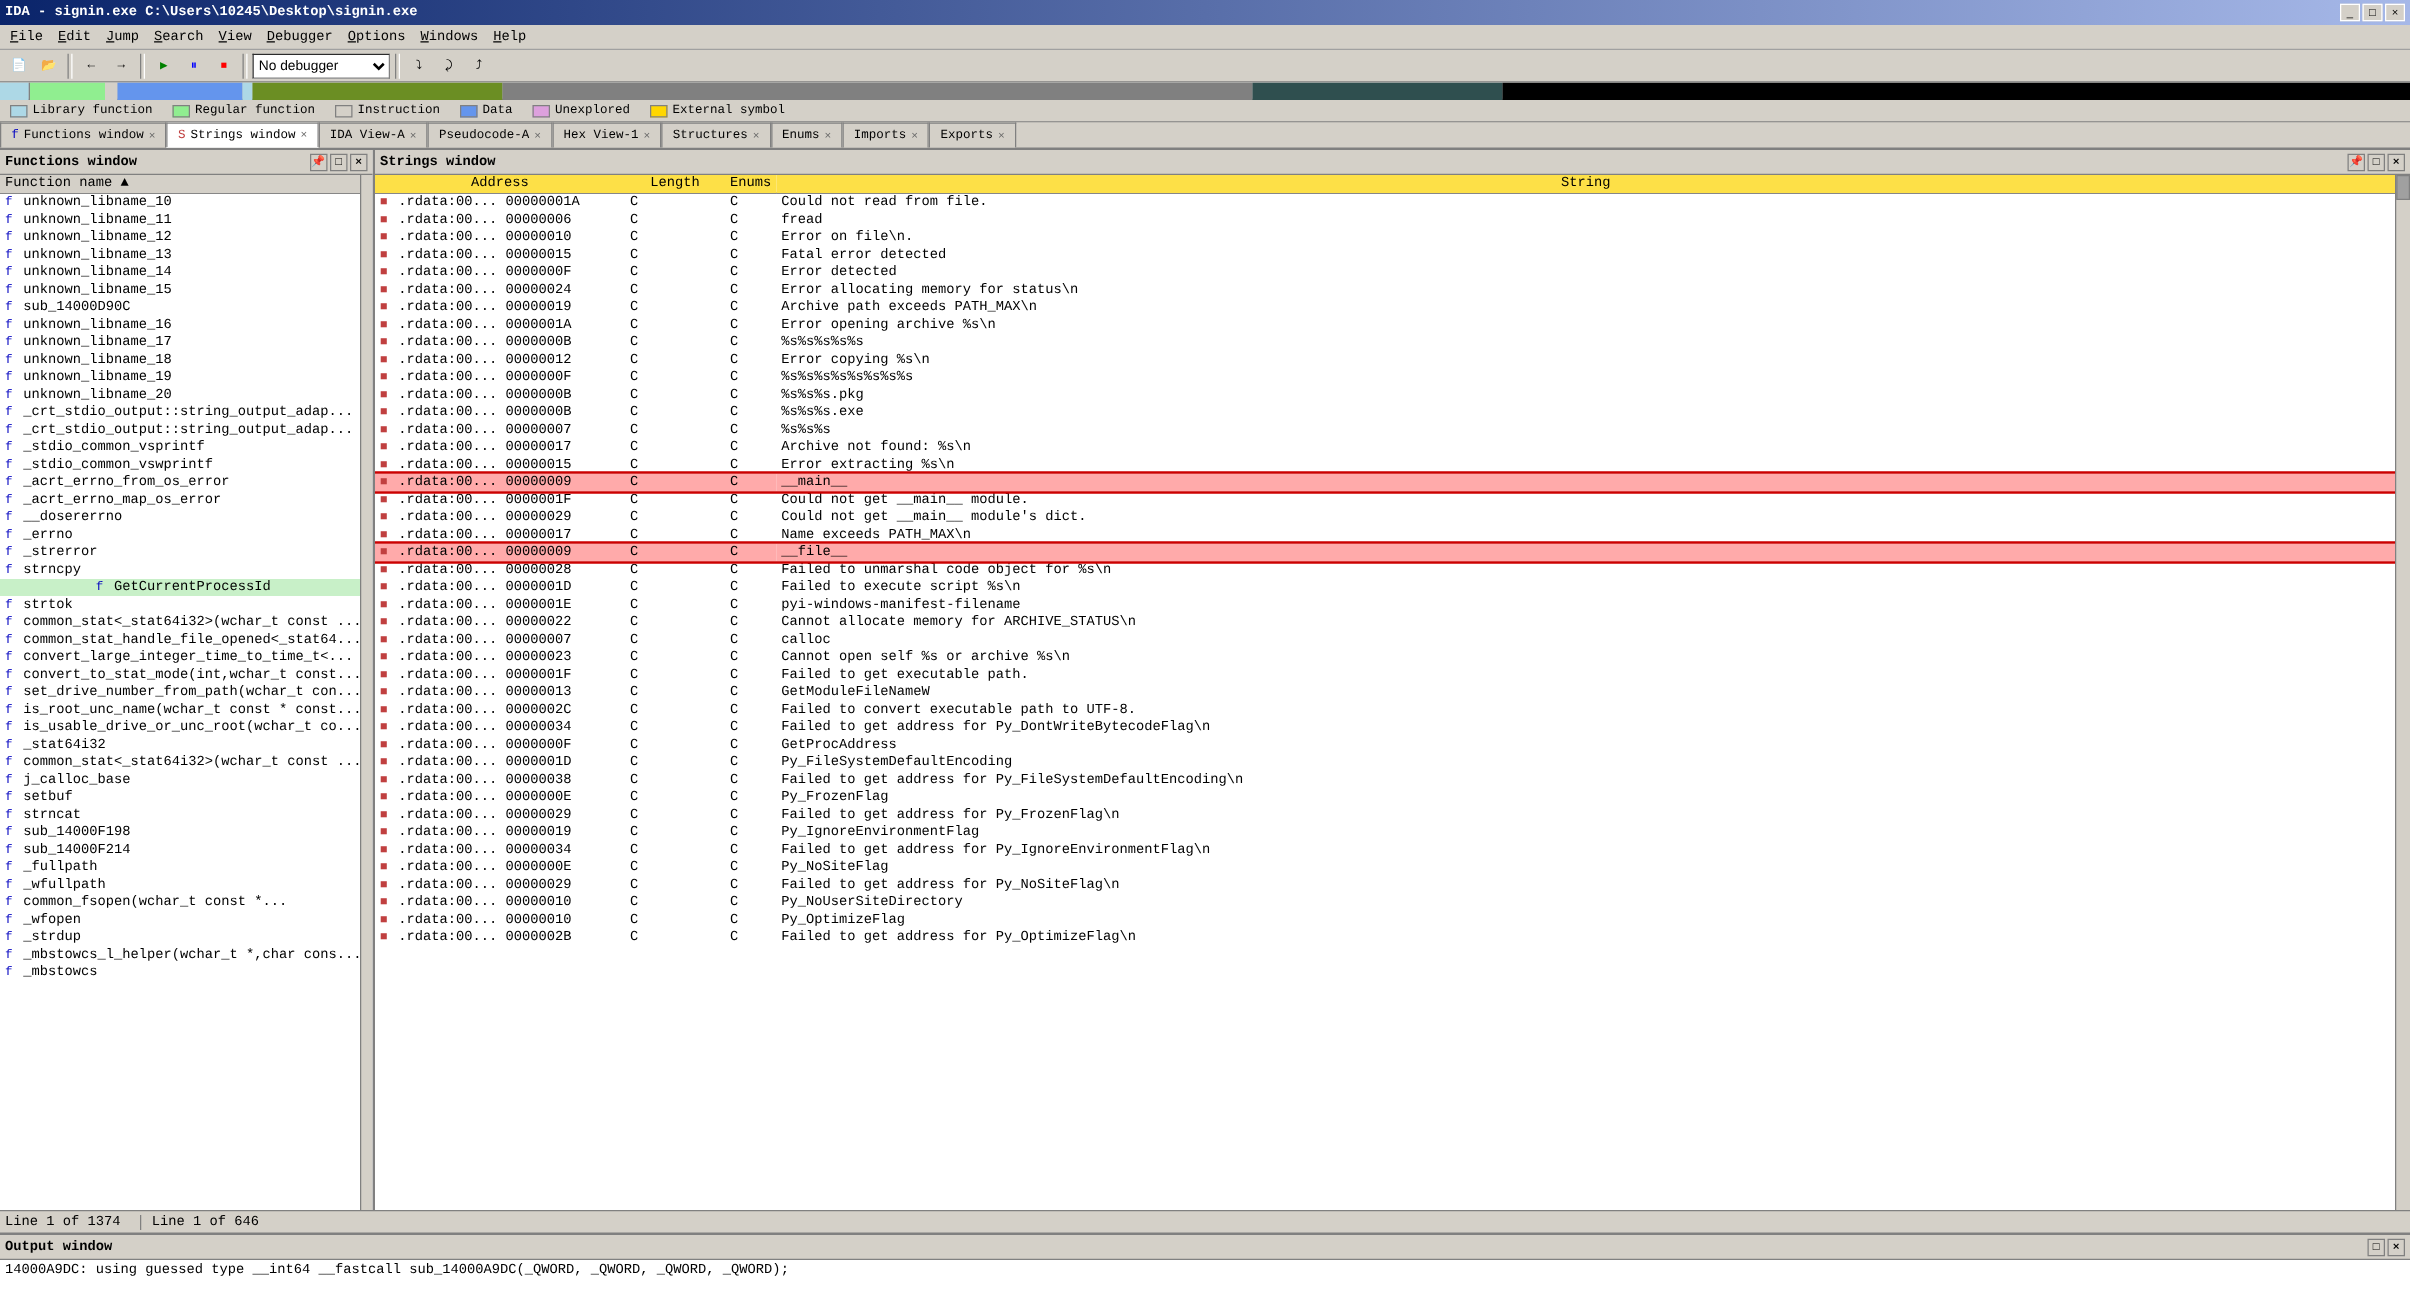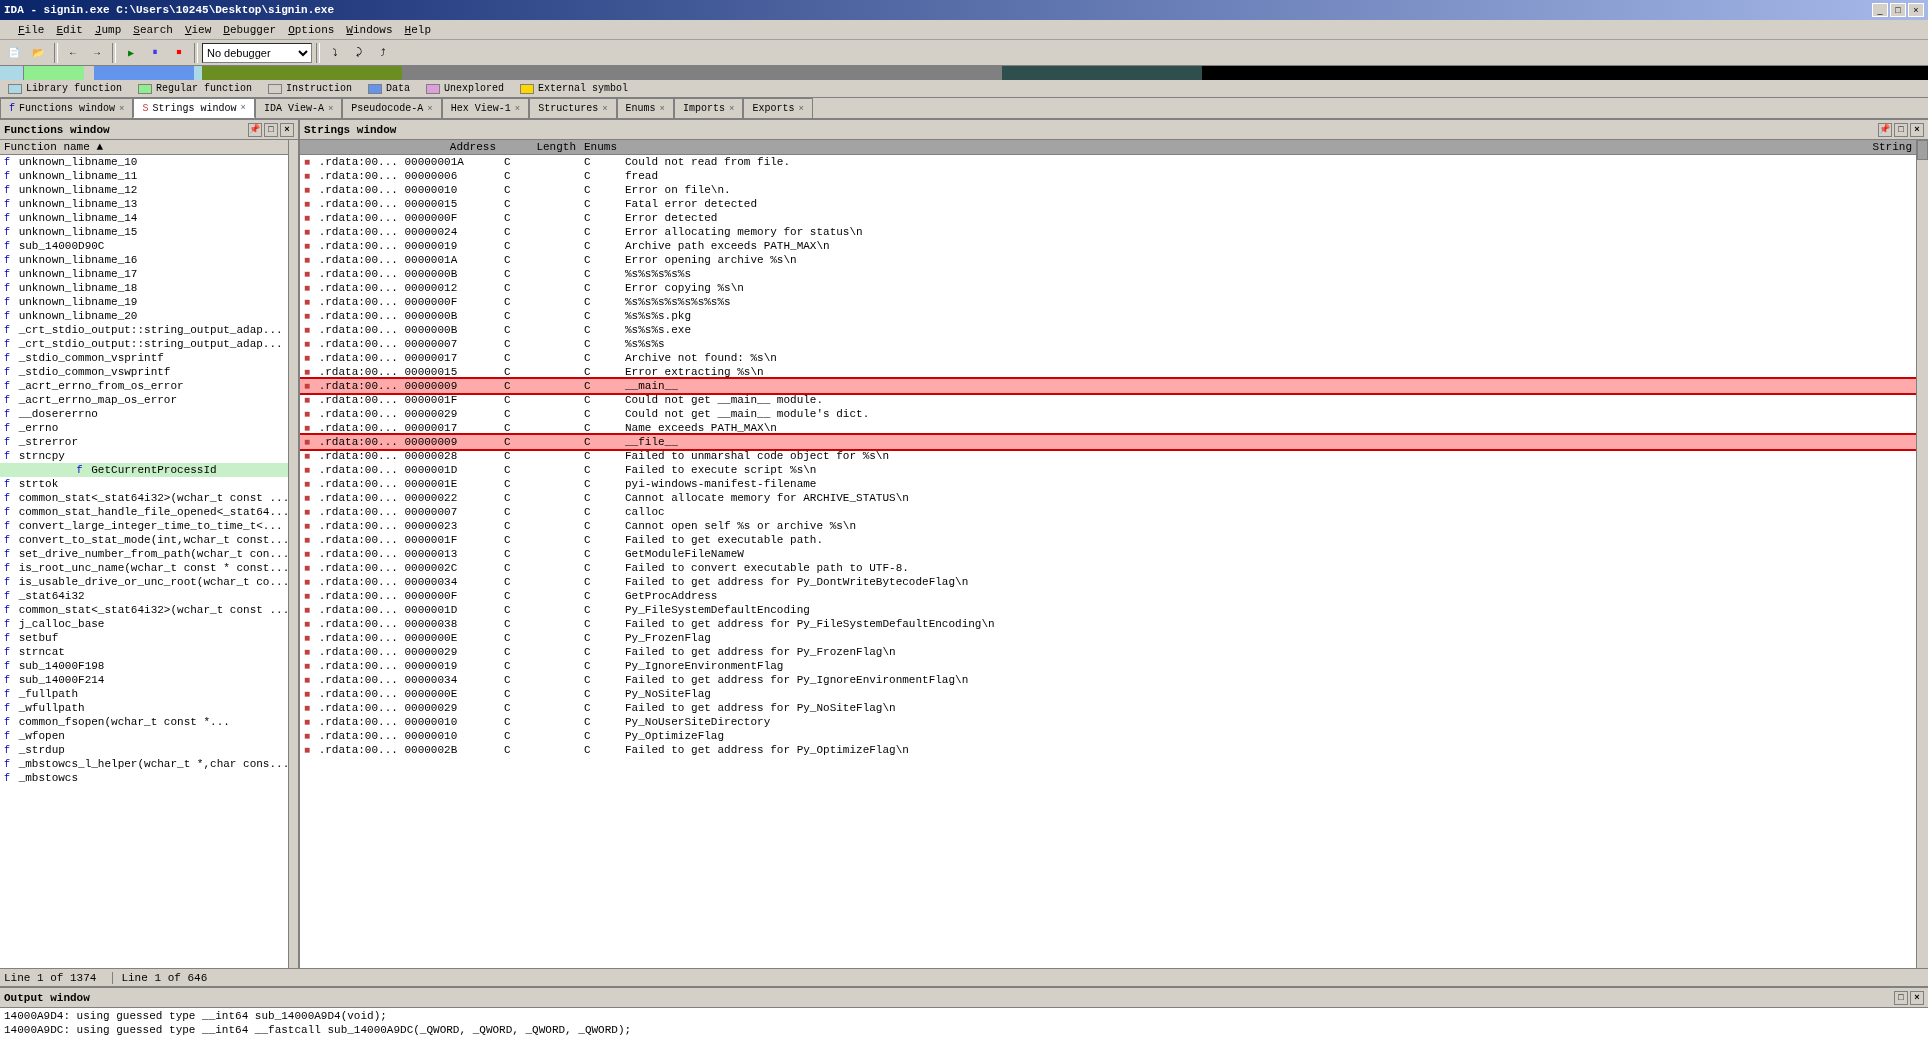--- a/index.html
+++ b/index.html
@@ -18,21 +18,21 @@
     .title-bar-title { font-size: 11px; font-weight: bold; }
     .title-bar-controls { display: flex; gap: 2px; }
     .title-btn { width: 16px; height: 14px; background: #d4d0c8; border: 1px solid #fff; font-size: 9px; cursor: pointer; display: flex; align-items: center; justify-content: center; }
 
     
     .menu-bar {
       background: #d4d0c8;
       height: 20px;
       display: flex;
       align-items: center;
-      padding: 0 12px;
+      padding: 0 2px;
       border-bottom: 1px solid #a0a0a0;
       text-align: center;
     }
     .menu-item { padding: 2px 6px; font-size: 11px; cursor: pointer; }
     .menu-item span { text-decoration: underline; }
 
     
     .toolbar {
       background: #d4d0c8;
       height: 26px;
@@ -139,22 +139,22 @@
 
     
     .strings-panel {
       flex: 1;
       display: flex;
       flex-direction: column;
       background: #fff;
     }
     .strings-table { width: 100%; border-collapse: collapse; font-size: 11px; }
     .strings-table th {
-      background: #a3a3a3; border-bottom: 1px solid #808080;
-      text-align: right; padding: 1px 4px;
+      background: #fde047; border-bottom: 1px solid #808080;
+      text-align: center; padding: 1px 4px;
       font-weight: normal; position: sticky; top: 0;
     }
     .strings-table td { padding: 0 4px; height: 14px; white-space: nowrap; }
     .str-scroll { overflow-y: auto; overflow-x: hidden; flex: 1; }
 
     
     .status-bar {
       background: #d4d0c8;
       height: 18px;
       display: flex;
@@ -1087,17 +1087,16 @@
 
 <div class="output-section">
   <div class="output-header">
     <span>Output window</span>
     <div style="display:flex;gap:2px;">
       <div class="panel-btn">□</div>
       <div class="panel-btn">×</div>
     </div>
   </div>
   <div class="output-content">
-    <div class="output-line" id="out-line-1">14000A9D4: using guessed type  __int64 sub_14000A9D4(void);</div>
     <div class="output-line" id="out-line-2">14000A9DC: using guessed type  __int64  __fastcall sub_14000A9DC(_QWORD, _QWORD, _QWORD, _QWORD);</div>
   </div>
 
 </div>
 
 </body></html>

